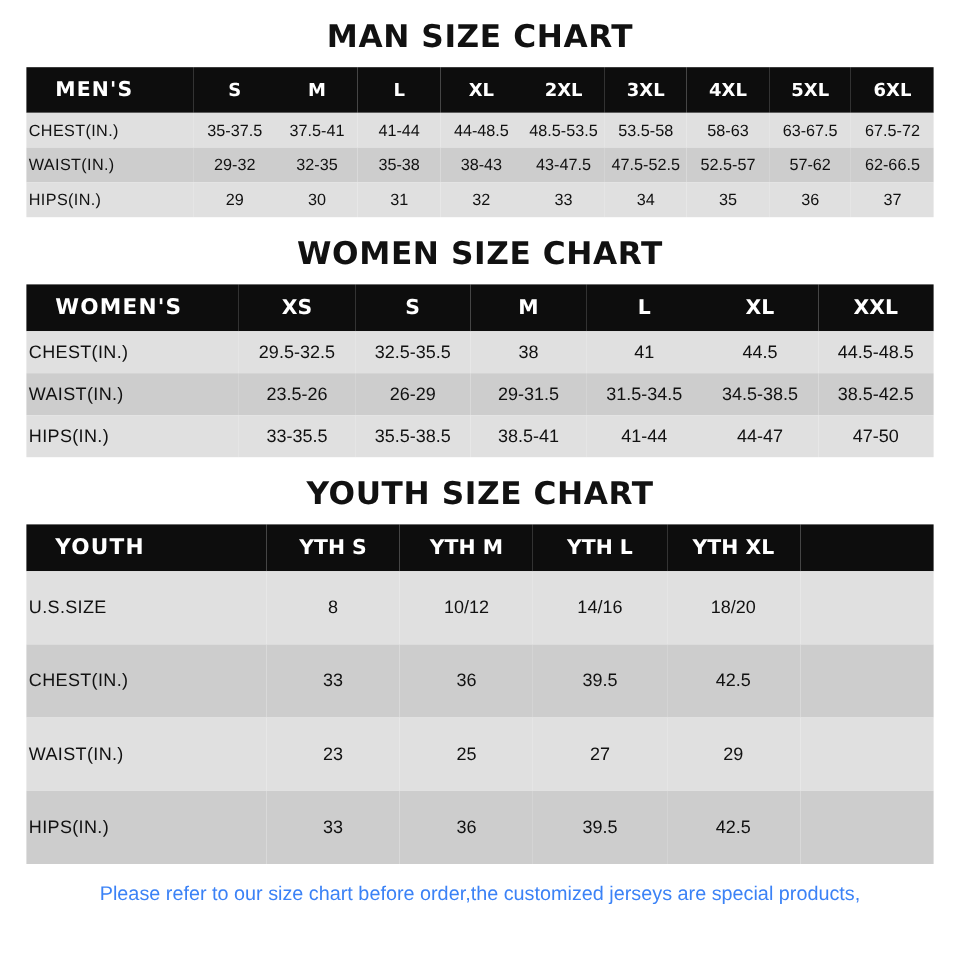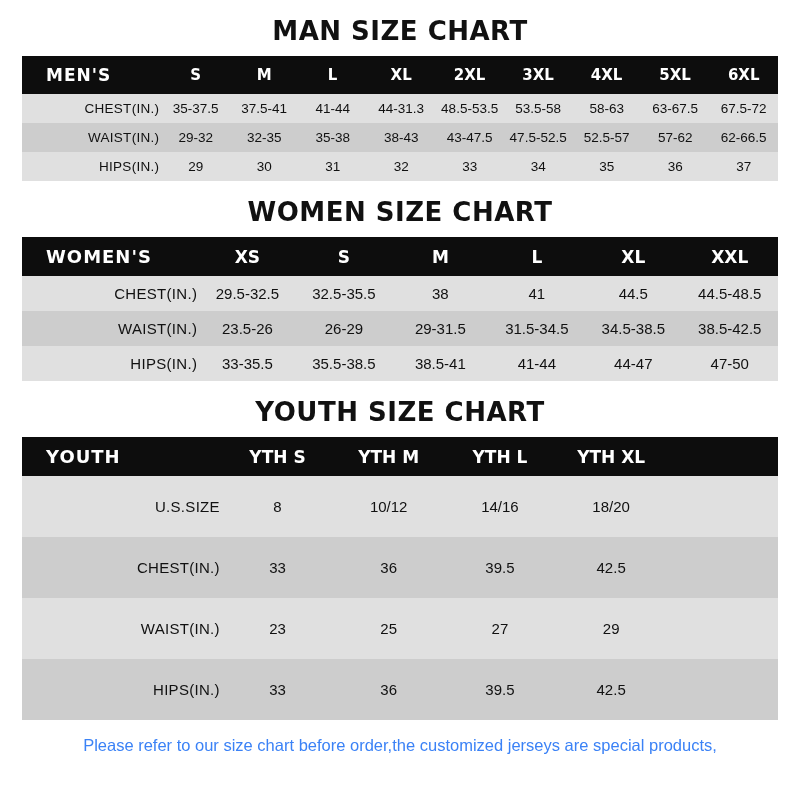--- a/index.html
+++ b/index.html
@@ -84,21 +84,21 @@
     letter-spacing: 1px;
   }
   table.size-table tbody td {
     font-family: "Liberation Sans", sans-serif;
     font-size: 13.5px;
     color: #111111;
     padding: 7px 2px;
     text-align: center;
   }
   table.size-table tbody td.first-col {
-    text-align: right;
+    text-align: left;
     font-size: 13.5px;
     letter-spacing: 0.3px;
   }
   table.size-table tbody tr.row-odd td { background: #e0e0e0; }
   table.size-table tbody tr.row-even td { background: #cdcdcd; }
 
   
   #women-table thead th { font-size: 17px; }
   #women-table thead th.first-col { font-size: 18px; }
   #women-table tbody td { font-size: 15px; padding: 9px 2px; }
@@ -141,21 +141,21 @@
           <th>5XL</th>
           <th>6XL</th>
         </tr>
       </thead>
       <tbody>
         <tr class="row-odd">
           <td class="first-col">CHEST(IN.)</td>
           <td>35-37.5</td>
           <td>37.5-41</td>
           <td>41-44</td>
-          <td>44-31.3</td>
+          <td>44-48.5</td>
           <td>48.5-53.5</td>
           <td>53.5-58</td>
           <td>58-63</td>
           <td>63-67.5</td>
           <td>67.5-72</td>
         </tr>
         <tr class="row-even">
           <td class="first-col">WAIST(IN.)</td>
           <td>29-32</td>
           <td>32-35</td>

